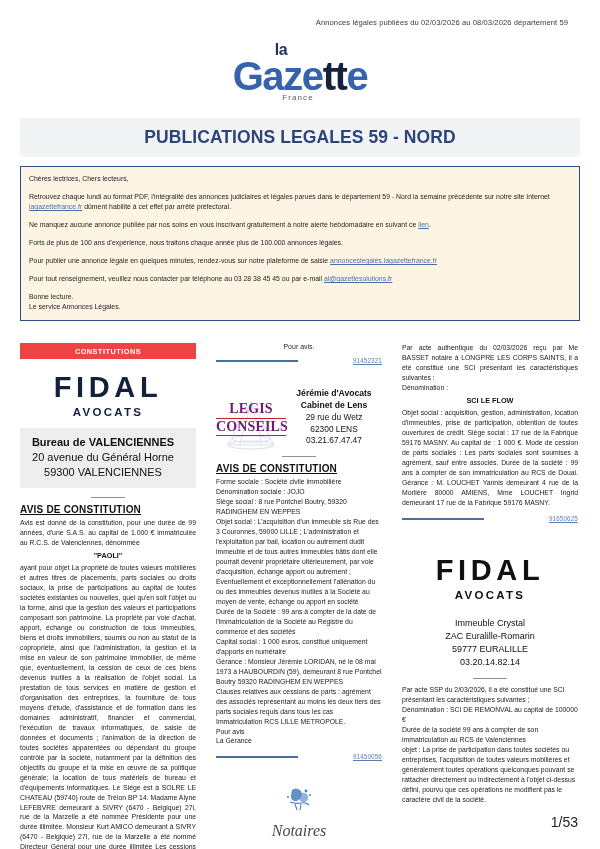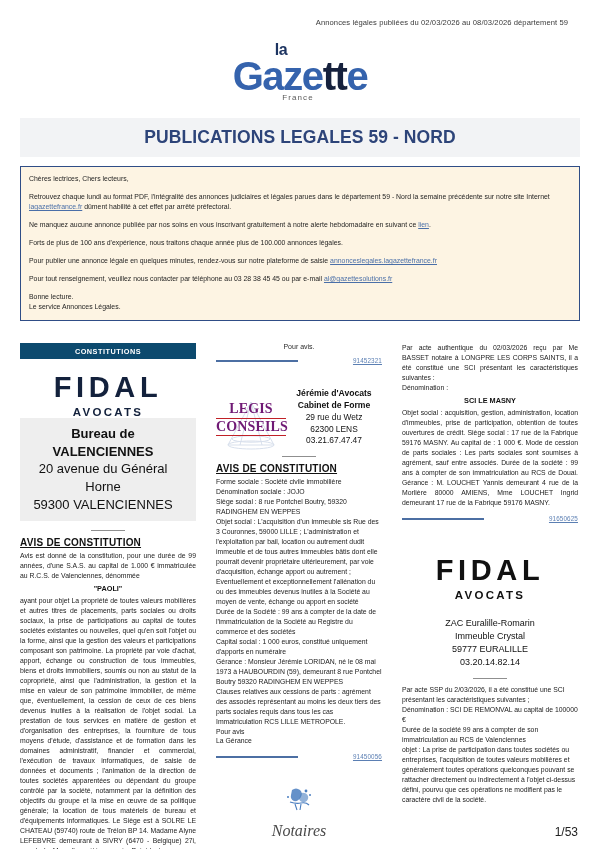--- a/index.html
+++ b/index.html
@@ -111,21 +111,21 @@
   .col {
     width: 186px;
     box-sizing: border-box;
   }
   .col-1 { padding-right: 10px; }
   .col-2 { padding: 0 10px; }
   .col-3 { padding-left: 10px; }
 
   
   .section-band {
-    background: #0c4a6e;
+    background: #ef4444;
     color: #ffffff;
     text-align: center;
     font-size: 7.3px;
     font-weight: 700;
     letter-spacing: .07em;
     padding: 3.5px 0;
   }
 
   
   .fidal {
@@ -146,22 +146,22 @@
     letter-spacing: .2em;
     margin-top: 4px;
   }
   .fidal-dark .fidal-name,
   .fidal-dark .fidal-sub { color: #111111; }
 
   .addr-box {
     background: #eeeeee;
     text-align: center;
     padding: 7px 14px 8px 4px;
-    margin-top: 0;
-    font-size: 13px;
+    margin-top: 10px;
+    font-size: 11px;
     line-height: 1.35;
     color: #111;
   }
   .addr-box .b { font-weight: 700; }
 
   .addr-plain {
     text-align: center;
     font-size: 9px;
     line-height: 1.45;
     color: #111;
@@ -284,22 +284,22 @@
     line-height: 1.35;
     color: #111;
   }
   .notaires-names .b { font-weight: 700; }
   .spacer-20 { height: 20px; }
 
   
   .page-num {
     position: absolute;
     right: 22px;
-    bottom: 10px;
-    font-size: 12px;
+    bottom: 19px;
+    font-size: 14px;
     color: #222;
   }
 </style>
 </head>
 <body>
 
 <div class="page">
 
   <div class="doc-header">Annonces légales publiées du 02/03/2026 au 08/03/2026 département 59</div>
 
@@ -374,21 +374,21 @@
               <path d="M35 3 L46 46"></path>
               <ellipse cx="35" cy="46" rx="23" ry="4"></ellipse>
               <ellipse cx="35" cy="40" rx="19" ry="3.2"></ellipse>
             </g>
           </svg>
           <span class="legis-word">LEGIS</span>
           <span class="legis-word">CONSEILS</span>
         </div>
         <div class="legis-info">
           <div class="b">Jérémie d'Avocats</div>
-          <div class="b">Cabinet de Forme</div>
+          <div class="b">Cabinet de Lens</div>
           <div>29 rue du Wetz</div>
           <div>62300 LENS</div>
           <div>03.21.67.47.47</div>
         </div>
       </div>
 
       <div class="rule-short"></div>
 
       <div class="ad-title">AVIS DE CONSTITUTION</div>
 
@@ -430,40 +430,40 @@
       </div>
 
     </div>
 
     <div class="col col-3">
 
       <div class="body-text">
         <p>Par acte authentique du 02/03/2026 reçu par Me BASSET notaire à LONGPRE LES CORPS SAINTS, il a été constitué une SCI présentant les caractéristiques suivantes :</p>
       </div>
       <div class="body-text align-left">Dénomination :</div>
-      <div class="ad-sub">SCI LE MASNY</div>
+      <div class="ad-sub">SCI LE FLOW</div>
       <div class="body-text">
         <p>Objet social : acquisition, gestion, administration, location d'immeubles, prise de participation, obtention de toutes ouvertures de crédit. Siège social : 17 rue de la Fabrique 59176 MASNY. Au capital de : 1 000 €. Mode de cession de parts sociales : Les parts sociales sont soumises à agrément, sauf entre associés. Durée de la société : 99 ans à compter de son immatriculation au RCS de Douai. Gérance : M. LOUCHET Yannis demeurant 4 rue de la Morlière 80000 AMIENS, Mme LOUCHET Ingrid demeurant 17 rue de la Fabrique 59176 MASNY.</p>
       </div>
 
       <div class="ad-foot">
         <div class="bar"></div>
         <div class="ref">91650625</div>
       </div>
 
       <div class="spacer-20"></div>
 
       <div class="fidal fidal-dark">
         <div class="fidal-name">FIDAL</div>
         <div class="fidal-sub">AVOCATS</div>
       </div>
 
       <div class="addr-plain">
+        <div>Immeuble Crystal</div>
         <div>ZAC Euralille-Romarin</div>
-        <div>Immeuble Crystal</div>
         <div>59777 EURALILLE</div>
         <div>03.20.14.82.14</div>
       </div>
 
       <div class="rule-short"></div>
 
       <div class="body-text align-left" style="white-space:pre-line;">Par acte SSP du 2/03/2026, il a été constitué une SCI présentant les caractéristiques suivantes ;
 Dénomination : SCI DE REMONVAL au capital de 100000 €
 Durée de la société 99 ans à compter de son immatriculation au RCS de Valenciennes
 objet : La prise de participation dans toutes sociétés ou entreprises, l'acquisition de toutes valeurs mobilières et généralement toutes opérations quelconques pouvant se rattacher directement ou indirectement à l'objet ci-dessus défini, pourvu que ces opérations ne modifient pas le caractère civil de la société.</div>

